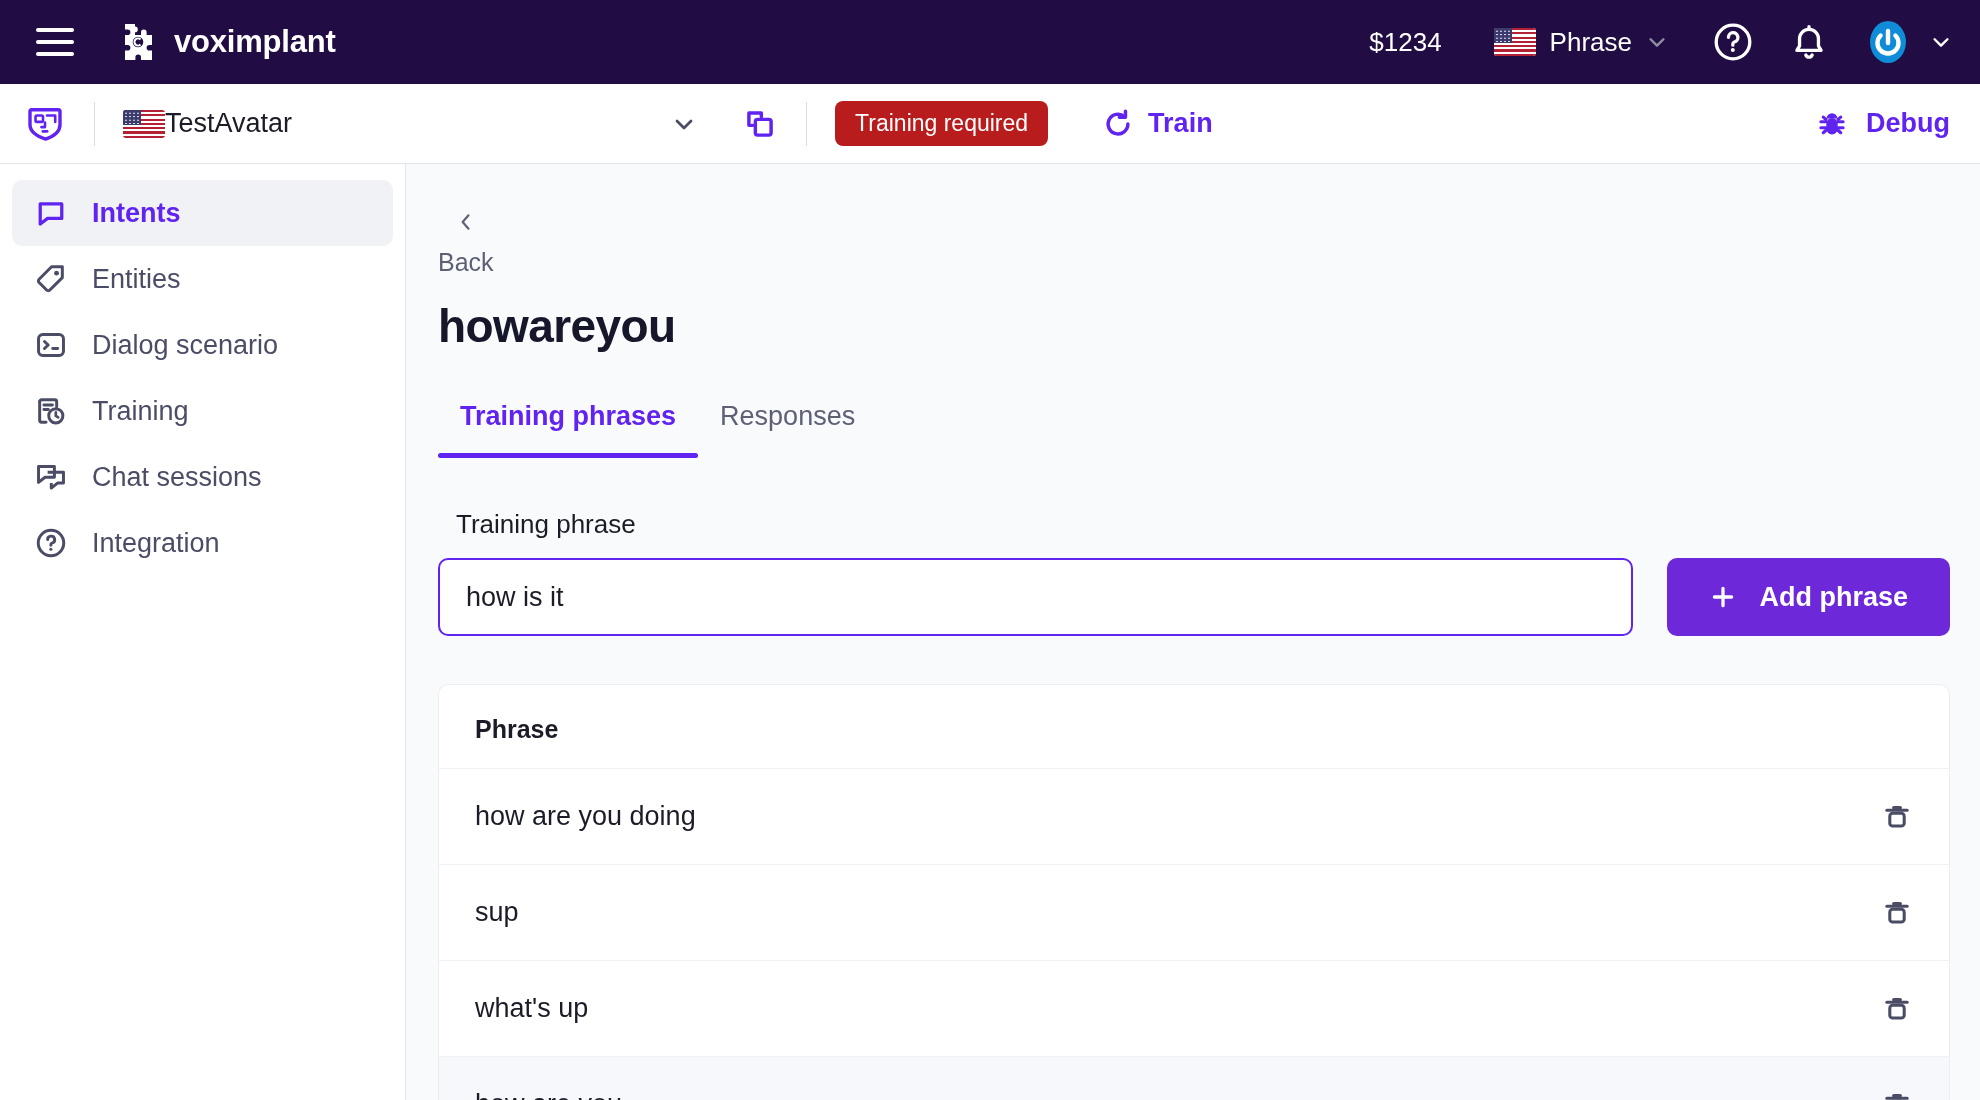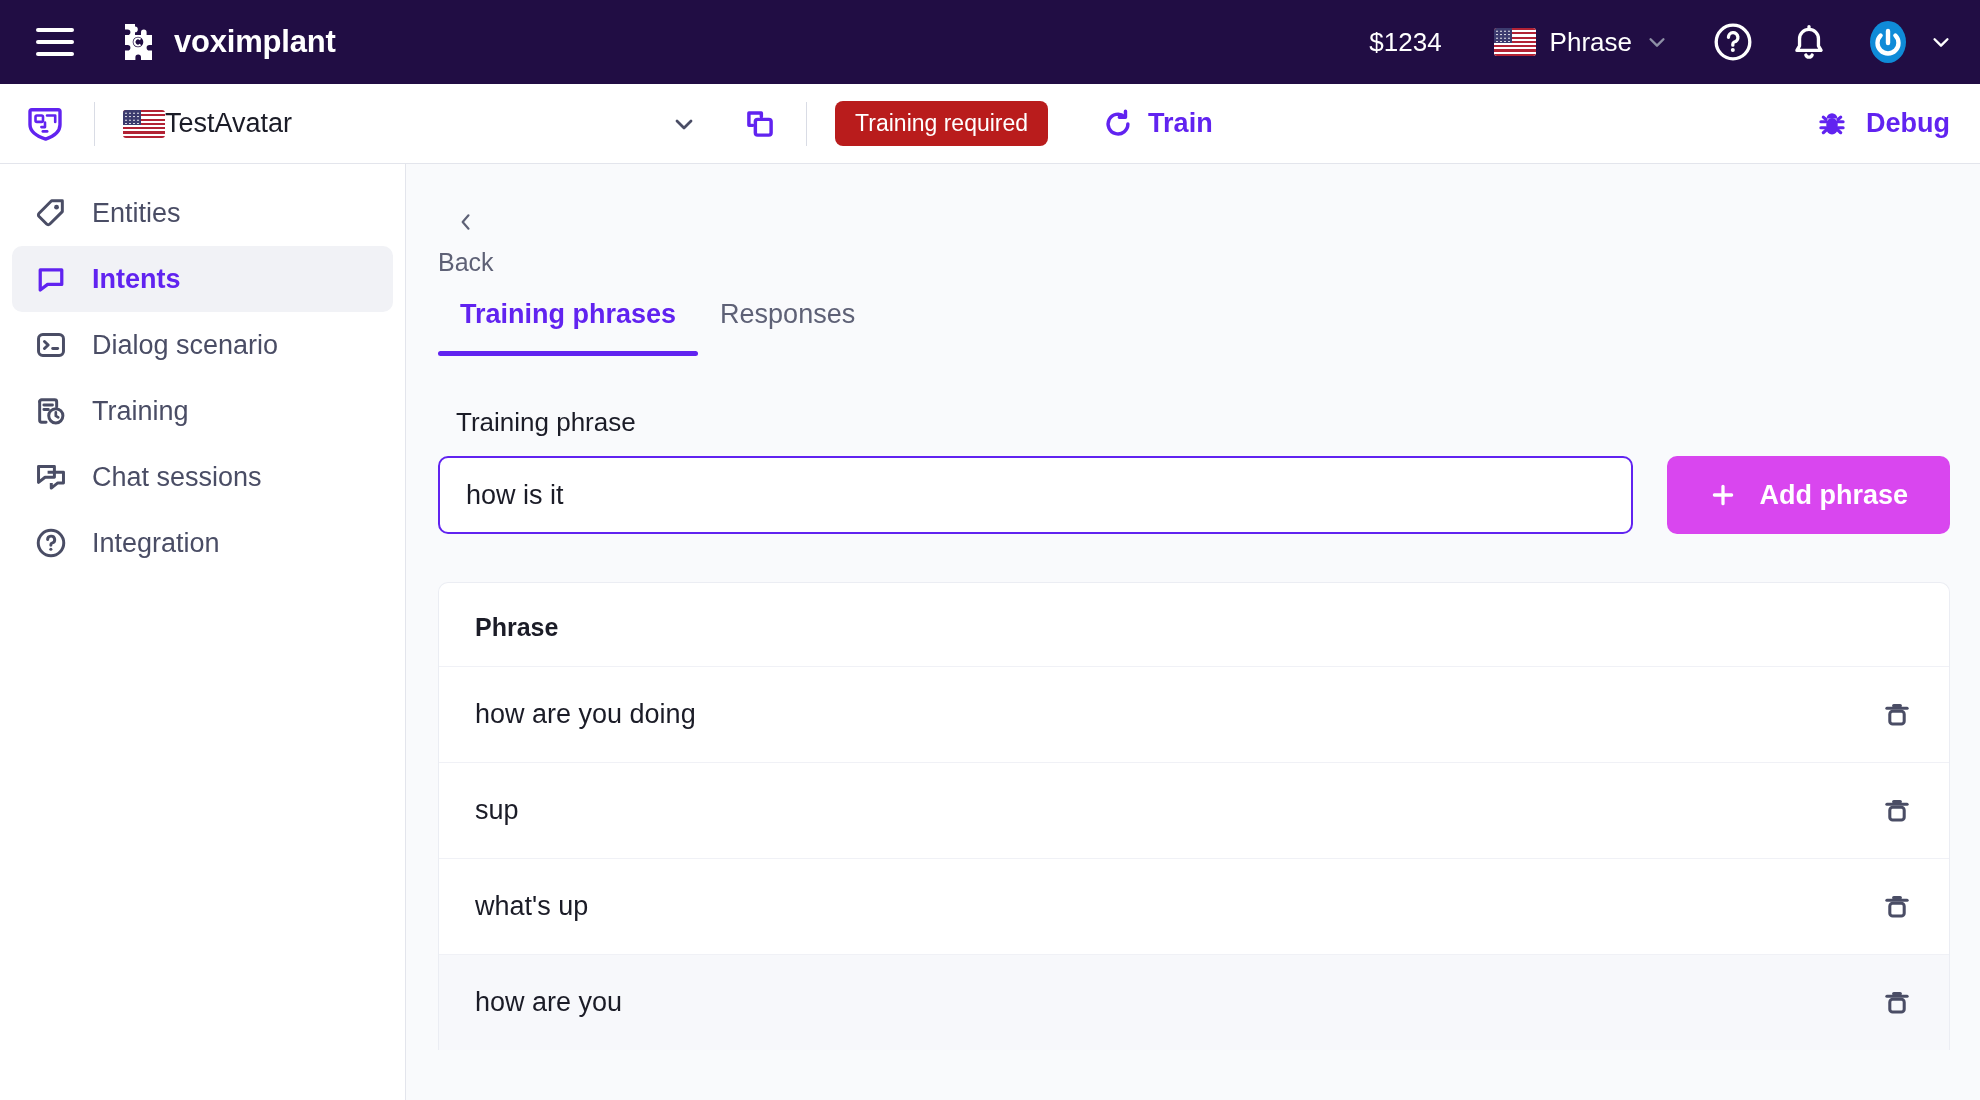--- a/index.html
+++ b/index.html
@@ -175,21 +175,21 @@
     background: #ffffff;
     font-size: 27px;
     color: #1B1C27;
     padding: 0 26px;
     font-family: "Liberation Sans", sans-serif;
     outline: none;
   }
   .add-btn {
     flex: 0 0 auto;
     height: 78px;
-    background: #d946ef;
+    background: #6d28d9;
     color: #ffffff;
     border: none; border-radius: 10px;
     font-size: 27px; font-weight: 700;
     padding: 0 42px;
     display: flex; align-items: center; gap: 22px;
     cursor: pointer;
     font-family: "Liberation Sans", sans-serif;
     white-space: nowrap;
   }
   .plus-ico { width: 28px; height: 28px; flex:0 0 auto; }
@@ -327,33 +327,33 @@
       </g>
     </svg>
     <div class="debug-label">Debug</div>
   </div>
 </div>
 
 <div class="body-wrap">
 
   <div class="sidebar">
 
+    <div class="nav-item active">
+      <svg class="nav-ico" viewBox="0 0 24 24">
+        <path d="M4.4 5.6h15.2v10.2H9.6l-5.2 4V5.6z" fill="none" stroke="#6123F0" stroke-width="2.3" stroke-linejoin="round"></path>
+      </svg>
+      <div class="nav-label">Intents</div>
+    </div>
+
     <div class="nav-item">
       <svg class="nav-ico" viewBox="0 0 24 24">
         <path d="M12.4 3.4H20v7.6l-8.8 8.8a1.6 1.6 0 0 1-2.3 0L3.6 14.5a1.6 1.6 0 0 1 0-2.3l8.8-8.8z" fill="none" stroke="#4A4D65" stroke-width="2.1" stroke-linejoin="round"></path>
         <circle cx="15.9" cy="7.9" r="1.7" fill="#4A4D65"></circle>
       </svg>
       <div class="nav-label">Entities</div>
-    </div>
-
-    <div class="nav-item active">
-      <svg class="nav-ico" viewBox="0 0 24 24">
-        <path d="M4.4 5.6h15.2v10.2H9.6l-5.2 4V5.6z" fill="none" stroke="#6123F0" stroke-width="2.3" stroke-linejoin="round"></path>
-      </svg>
-      <div class="nav-label">Intents</div>
     </div>
 
     <div class="nav-item">
       <svg class="nav-ico" viewBox="0 0 24 24">
         <rect x="3.2" y="4.6" width="17.6" height="14.8" rx="3" fill="none" stroke="#4A4D65" stroke-width="2.1"></rect>
         <path d="M7.4 9.5l2.6 2.5-2.6 2.5" fill="none" stroke="#4A4D65" stroke-width="2.1" stroke-linecap="round" stroke-linejoin="round"></path>
         <path d="M13.2 14.5h3.5" fill="none" stroke="#4A4D65" stroke-width="2.1" stroke-linecap="round"></path>
       </svg>
       <div class="nav-label">Dialog scenario</div>
     </div>
@@ -390,20 +390,21 @@
   <div class="main">
     <div class="main-inner">
 
       <div class="back-link">
         <svg class="back-chev" viewBox="0 0 24 24">
           <path d="M15 4l-7 8 7 8" fill="none" stroke="#5E6176" stroke-width="2.6" stroke-linecap="round" stroke-linejoin="round"></path>
         </svg>
         <span>Back</span>
       </div>
 
+      <div class="page-title">howareyou</div>
 
       <div class="tabs">
         <div class="tab active">Training phrases</div>
         <div class="tab">Responses</div>
       </div>
       <div class="tabs-rule"></div>
 
       <div class="field-label">Training phrase</div>
 
       <div class="input-row">

